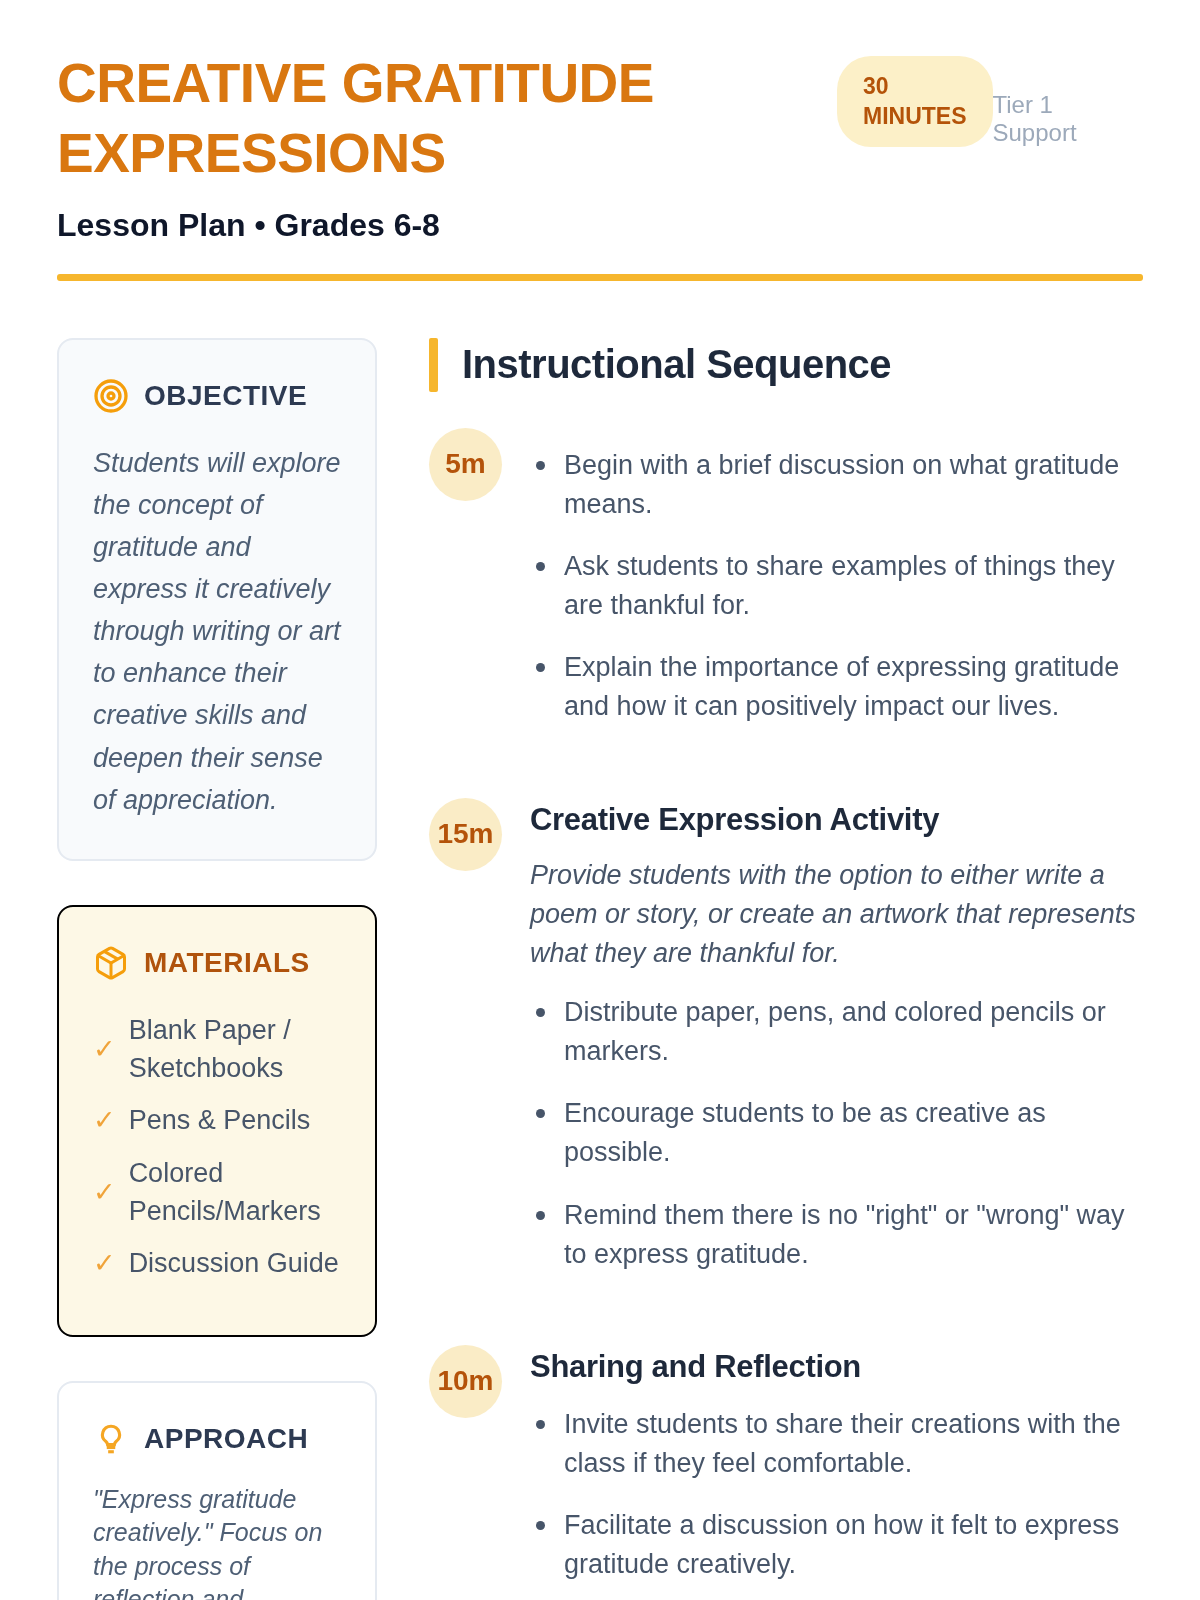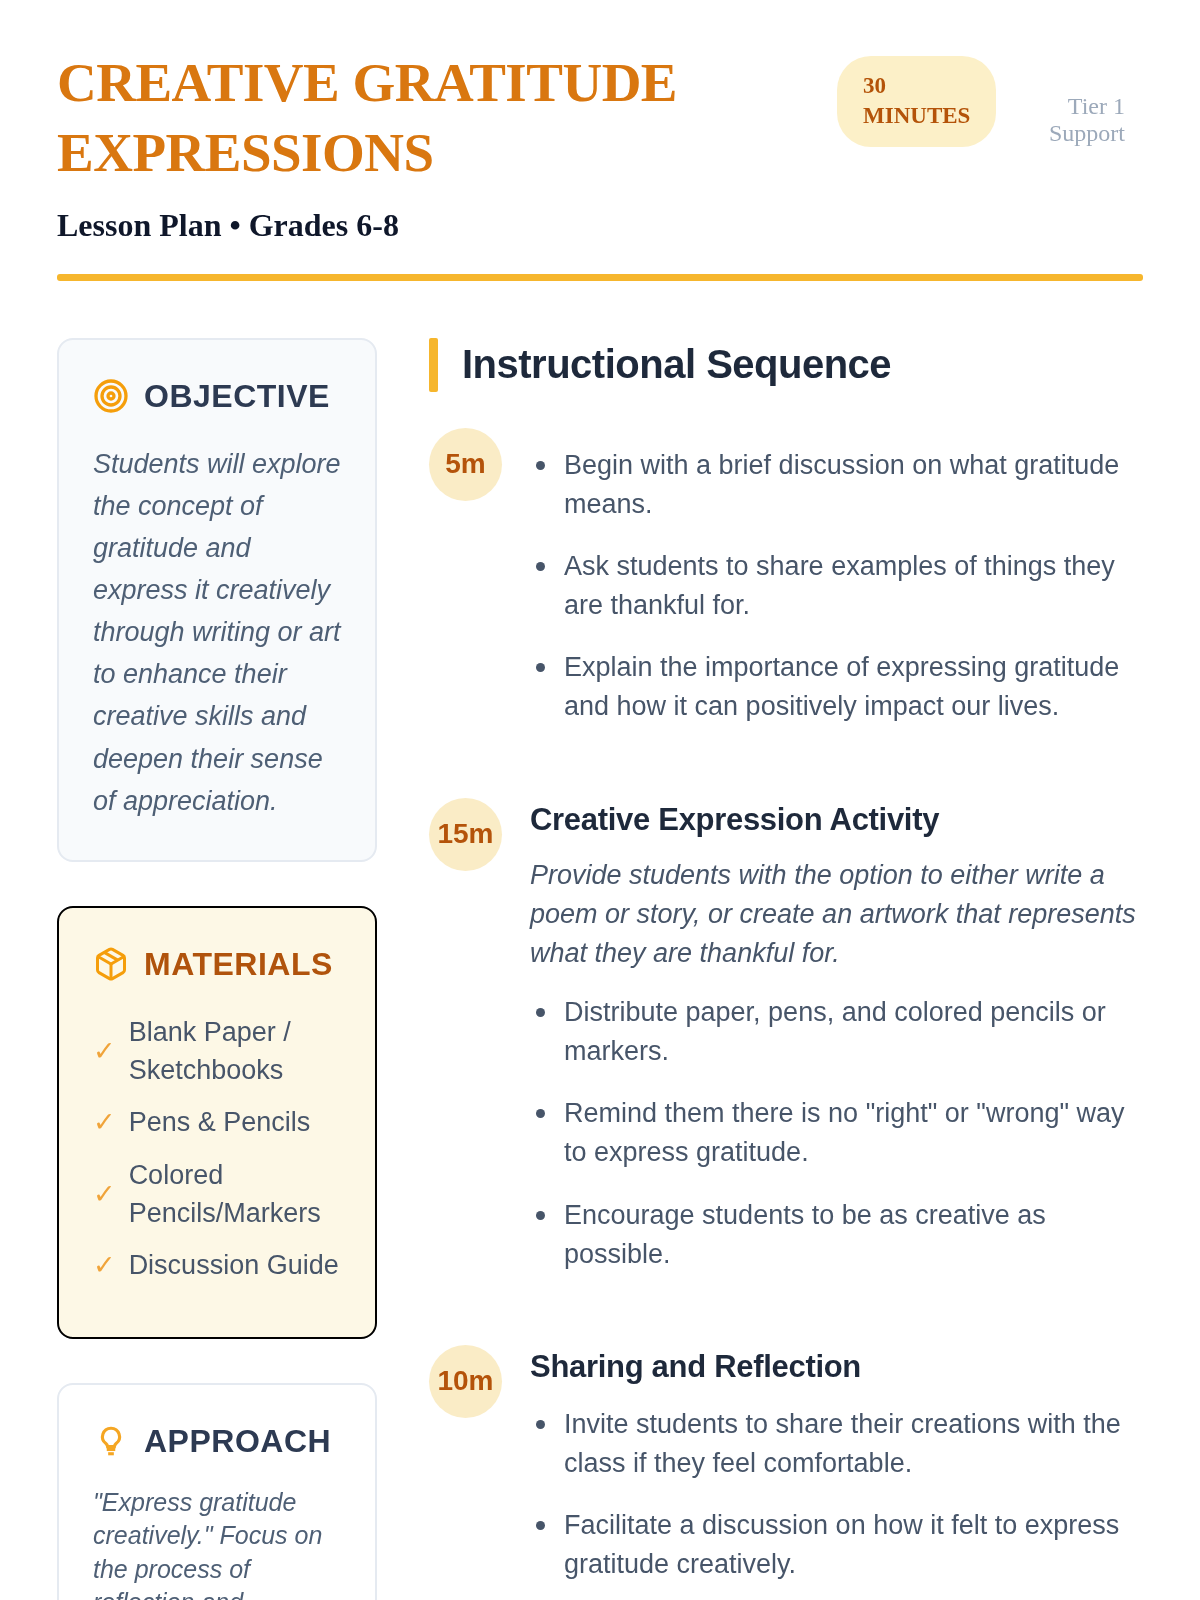--- a/index.html
+++ b/index.html
@@ -13,21 +13,21 @@
     position: relative;
   }
   .page {
     width: 1200px;
     height: 1600px;
     padding: 48px 57px 0 57px;
     overflow: hidden;
   }
 
   
-  .header { display: flex; justify-content: space-between; align-items: flex-start; font-family: Liberation Serif, serif; }
+  .header { display: flex; justify-content: space-between; align-items: flex-start; }
   .header-left { max-width: 780px; }
   .page-title {
     color: #D97710;
     font-size: 55px;
     font-weight: bold;
     line-height: 1.28;
     letter-spacing: -0.5px;
   }
   .page-subtitle {
     margin-top: 18px;
@@ -48,21 +48,20 @@
     font-weight: bold;
     line-height: 1.32;
     padding: 15px 26px;
     border-radius: 34px;
     width: 168px;
   }
   .tier-label {
     margin-top: 12px;
     color: #9CA9BA;
     font-size: 24px;
-    text-align: right;
   }
   .divider {
     margin-top: 30px;
     height: 7px;
     background: #F6B62D;
     border-radius: 3px;
   }
 
   
   .main {
@@ -78,21 +77,21 @@
     border-radius: 16px;
     padding: 38px 34px;
     margin-bottom: 44px;
   }
   .card-objective { background: #F8FAFC; border: 2px solid #E5EAF1; }
   .card-materials { background: #FDF8E6; border: 2px solid #000000; }
   .card-approach  { background: #FFFFFF; border: 2px solid #E5EAF1; min-height: 420px; }
   .card-head { display: flex; align-items: center; gap: 15px; }
   .card-head .icon { width: 36px; height: 36px; flex: 0 0 auto; display: flex; align-items: center; justify-content: center; }
   .card-title {
-    font-size: 32px;
+    font-size: 28px;
     font-weight: bold;
     letter-spacing: 0.5px;
     color: #2D3A52;
   }
   .card-materials .card-title { color: #B0530C; }
   .card-body {
     margin-top: 28px;
     font-style: italic;
     font-size: 27px;
     line-height: 1.56;
@@ -271,22 +270,22 @@
         </div>
       </div>
 
       <div class="step">
         <div class="step-badge">15m</div>
         <div class="step-content">
           <h3 class="step-title">Creative Expression Activity</h3>
           <p class="step-intro">Provide students with the option to either write a poem or story, or create an artwork that represents what they are thankful for.</p>
           <ul class="step-bullets">
             <li>Distribute paper, pens, and colored pencils or markers.</li>
+            <li>Encourage students to be as creative as possible.</li>
             <li>Remind them there is no "right" or "wrong" way to express gratitude.</li>
-            <li>Encourage students to be as creative as possible.</li>
           </ul>
         </div>
       </div>
 
       <div class="step">
         <div class="step-badge">10m</div>
         <div class="step-content">
           <h3 class="step-title">Sharing and Reflection</h3>
           <ul class="step-bullets">
             <li>Invite students to share their creations with the class if they feel comfortable.</li>

